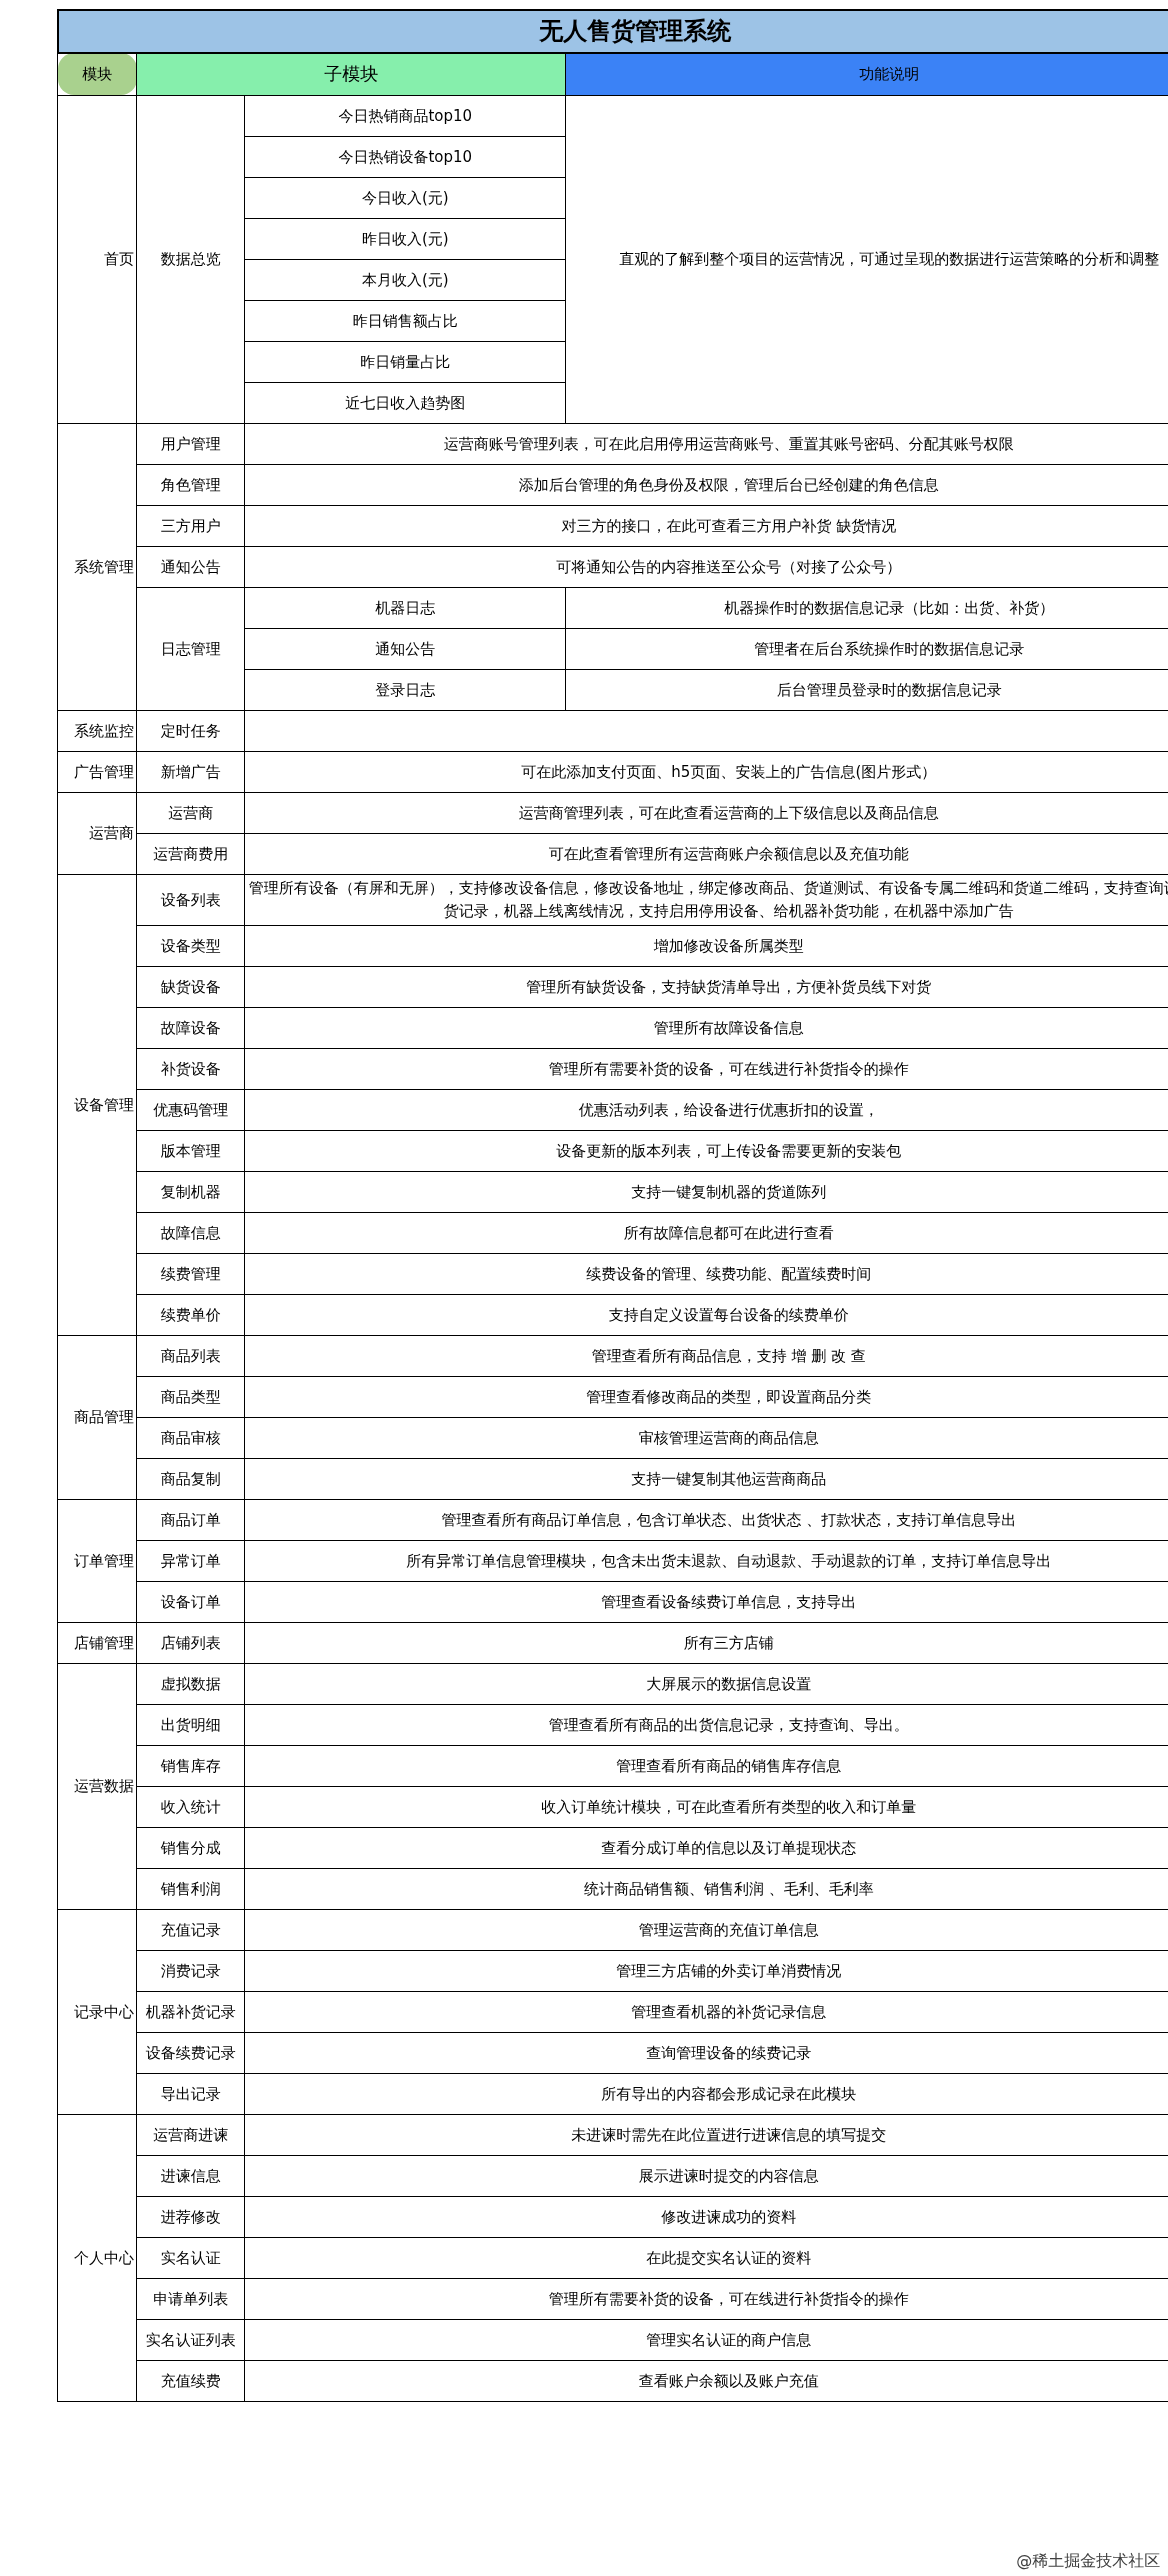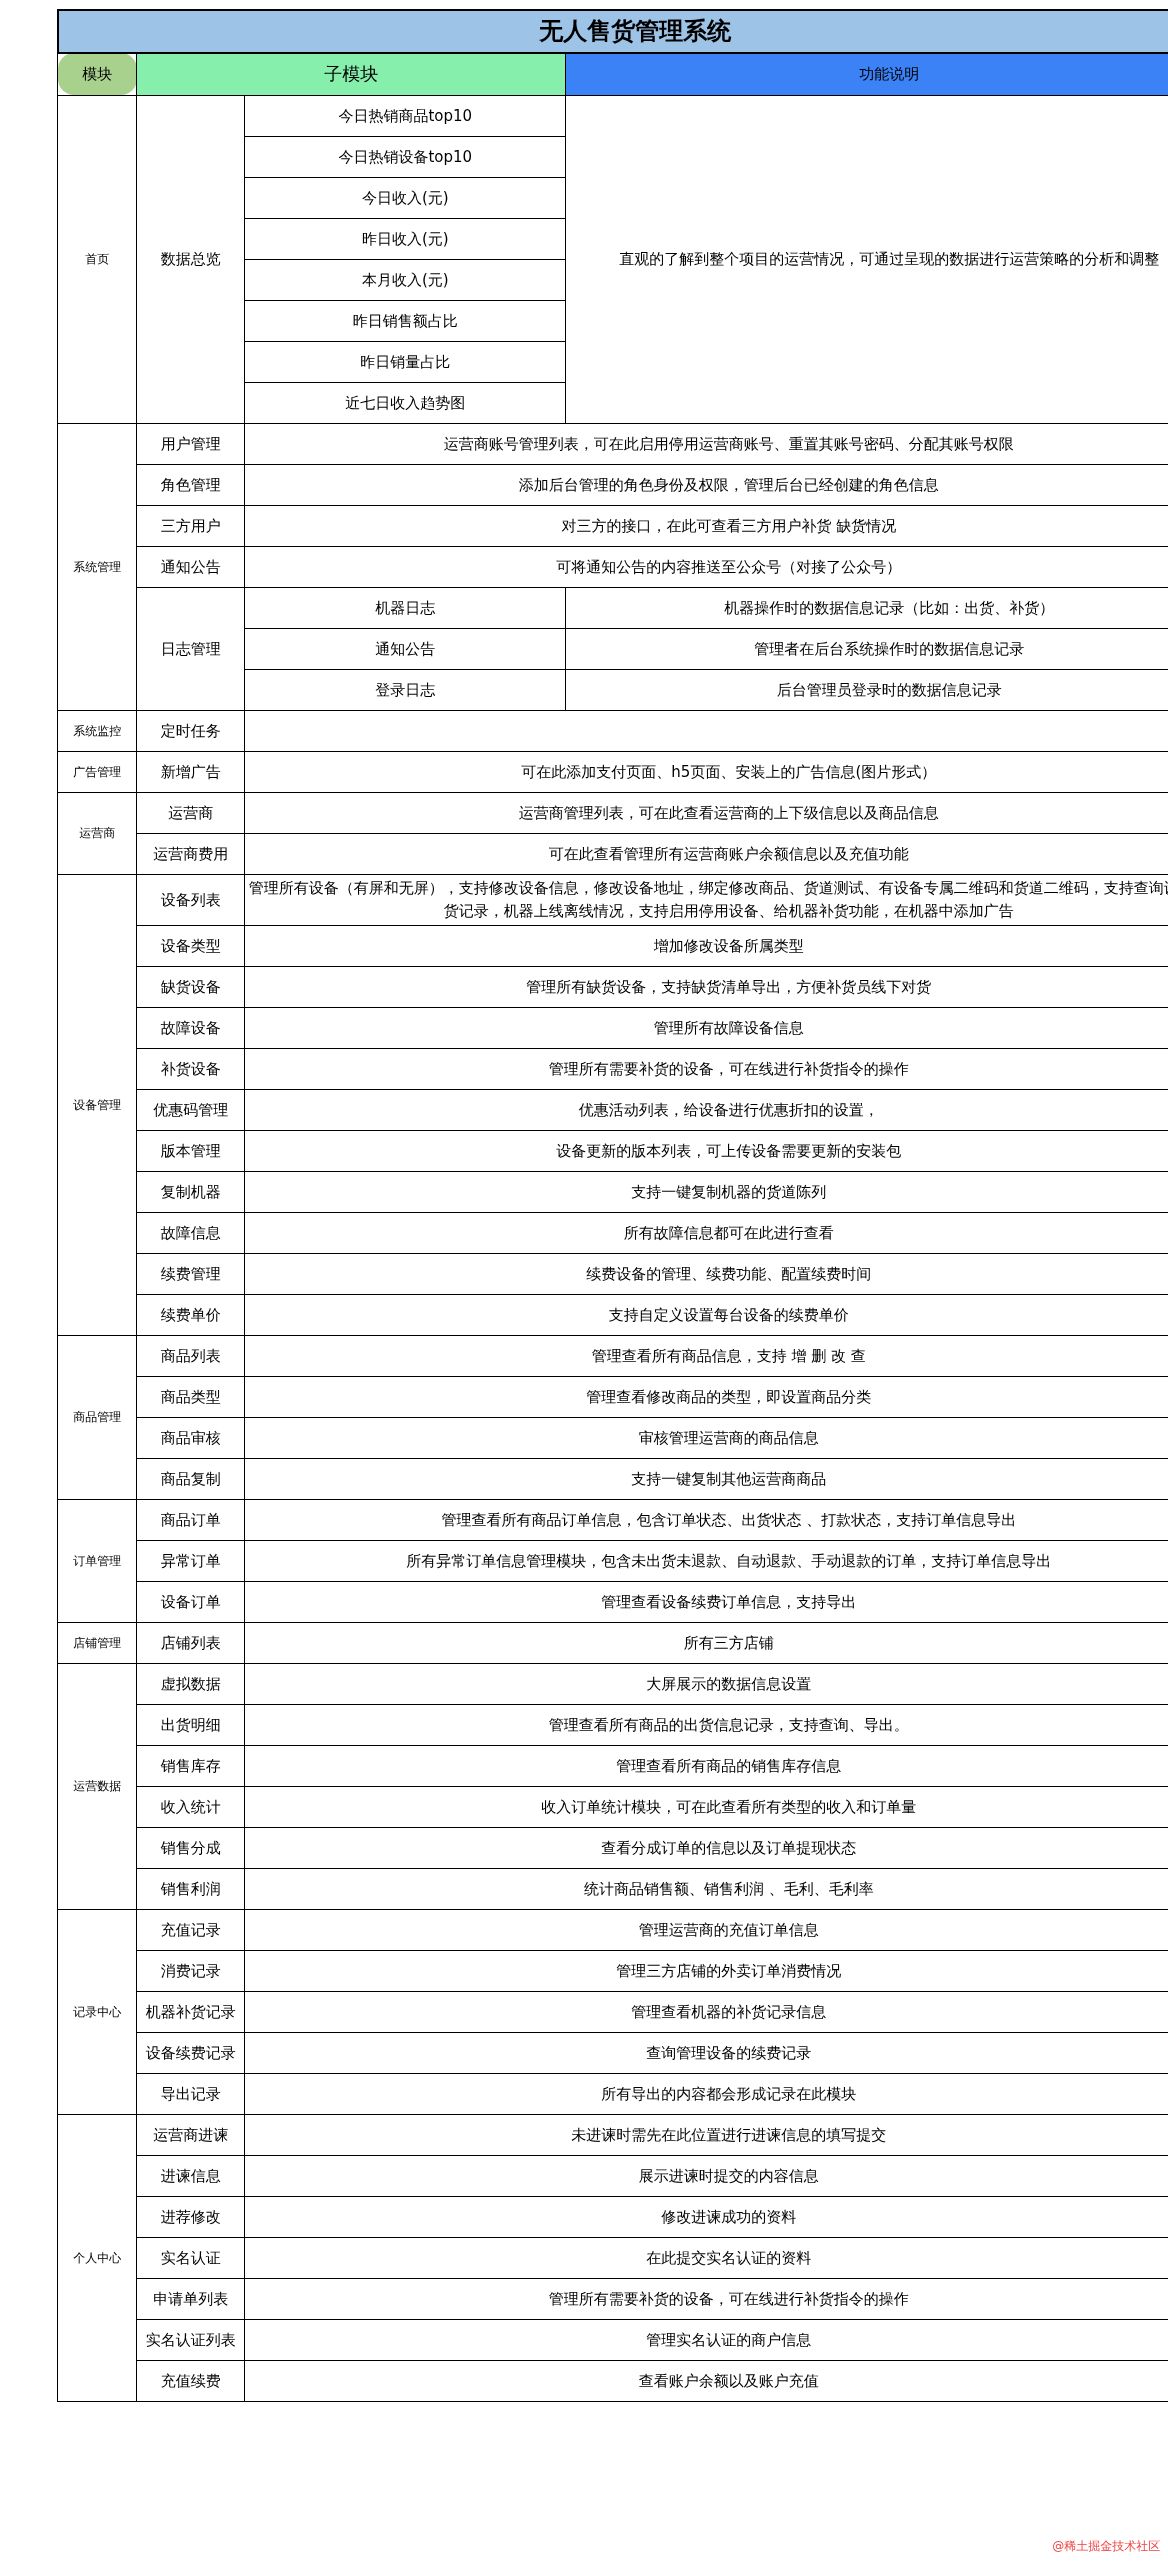--- a/index.html
+++ b/index.html
@@ -7,22 +7,22 @@
   .sheet { position: absolute; left: 8.8px; top: 8.8px; width: 1155px; margin-left: 48px; }
   table { border-collapse: collapse; width: 1155px; table-layout: fixed; }
   td { border: 1.6px solid #000; text-align: center; vertical-align: middle; font-size: 15px; padding: 0 2.2px; line-height: 1.35; overflow: hidden; }
   .title-cell { background: #9dc3e6; font-size: 24px; font-weight: bold; height: 41px; border-width: 2.2px; }
   .hdr-module { background: #a9d18e; font-size: 15px; height: 41px; border-radius: 16px; }
   .hdr-sub { background: #86efac; font-size: 18px; }
   .hdr-desc { background: #3b82f6; font-size: 15px; }
   .row { height: 41px; }
   .row-tall { height: 51px; }
   .desc-wrap { font-size: 15px; line-height: 1.55; }
-  .mod { font-size: 12px; }
-  .watermark { position: absolute; right: 7.7px; bottom: 21px; font-size: 12px; color: #ef4444; }
+  .mod { font-size: 15px; text-align: right; }
+  .watermark { position: absolute; right: 7.7px; bottom: 4px; font-size: 16px; color: #404040; }
 </style>
 </head>
 <body>
 
 <div class="sheet">
 <table>
   <colgroup>
     <col style="width:79px">
     <col style="width:108px">
     <col style="width:321px">

